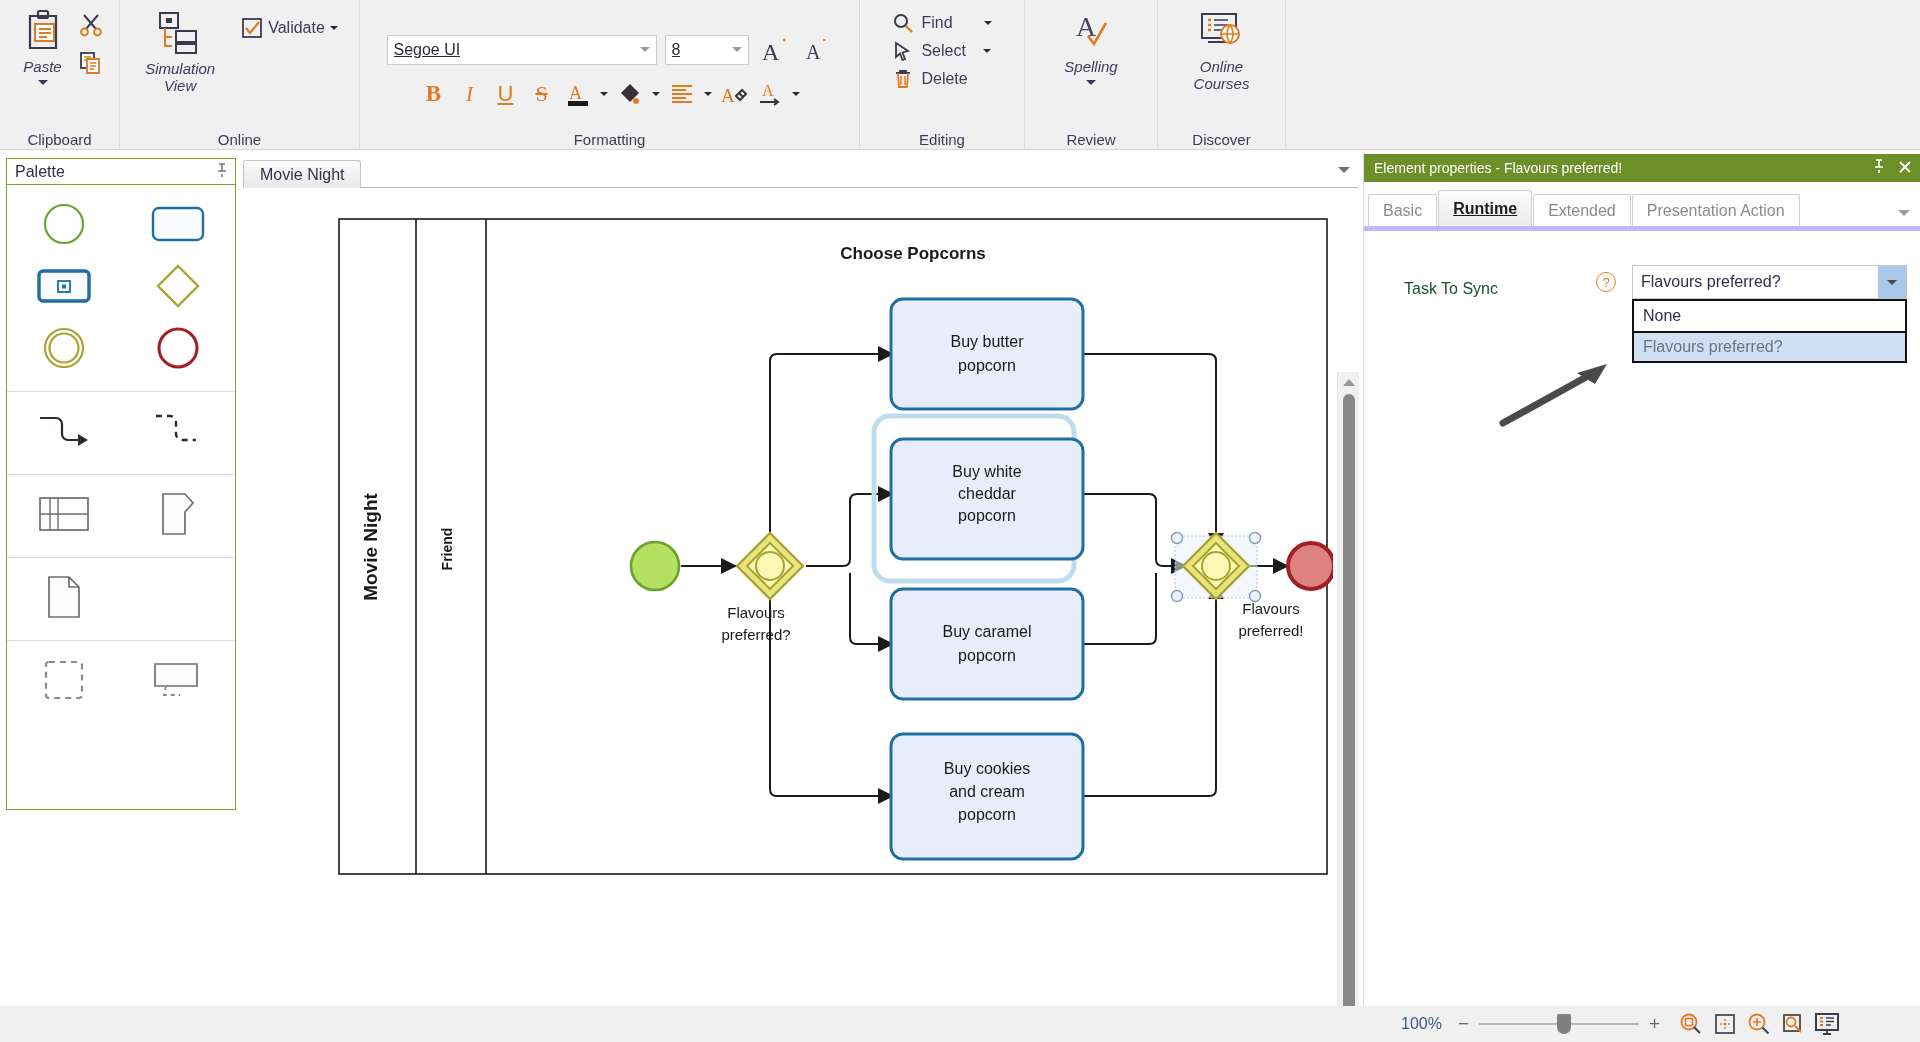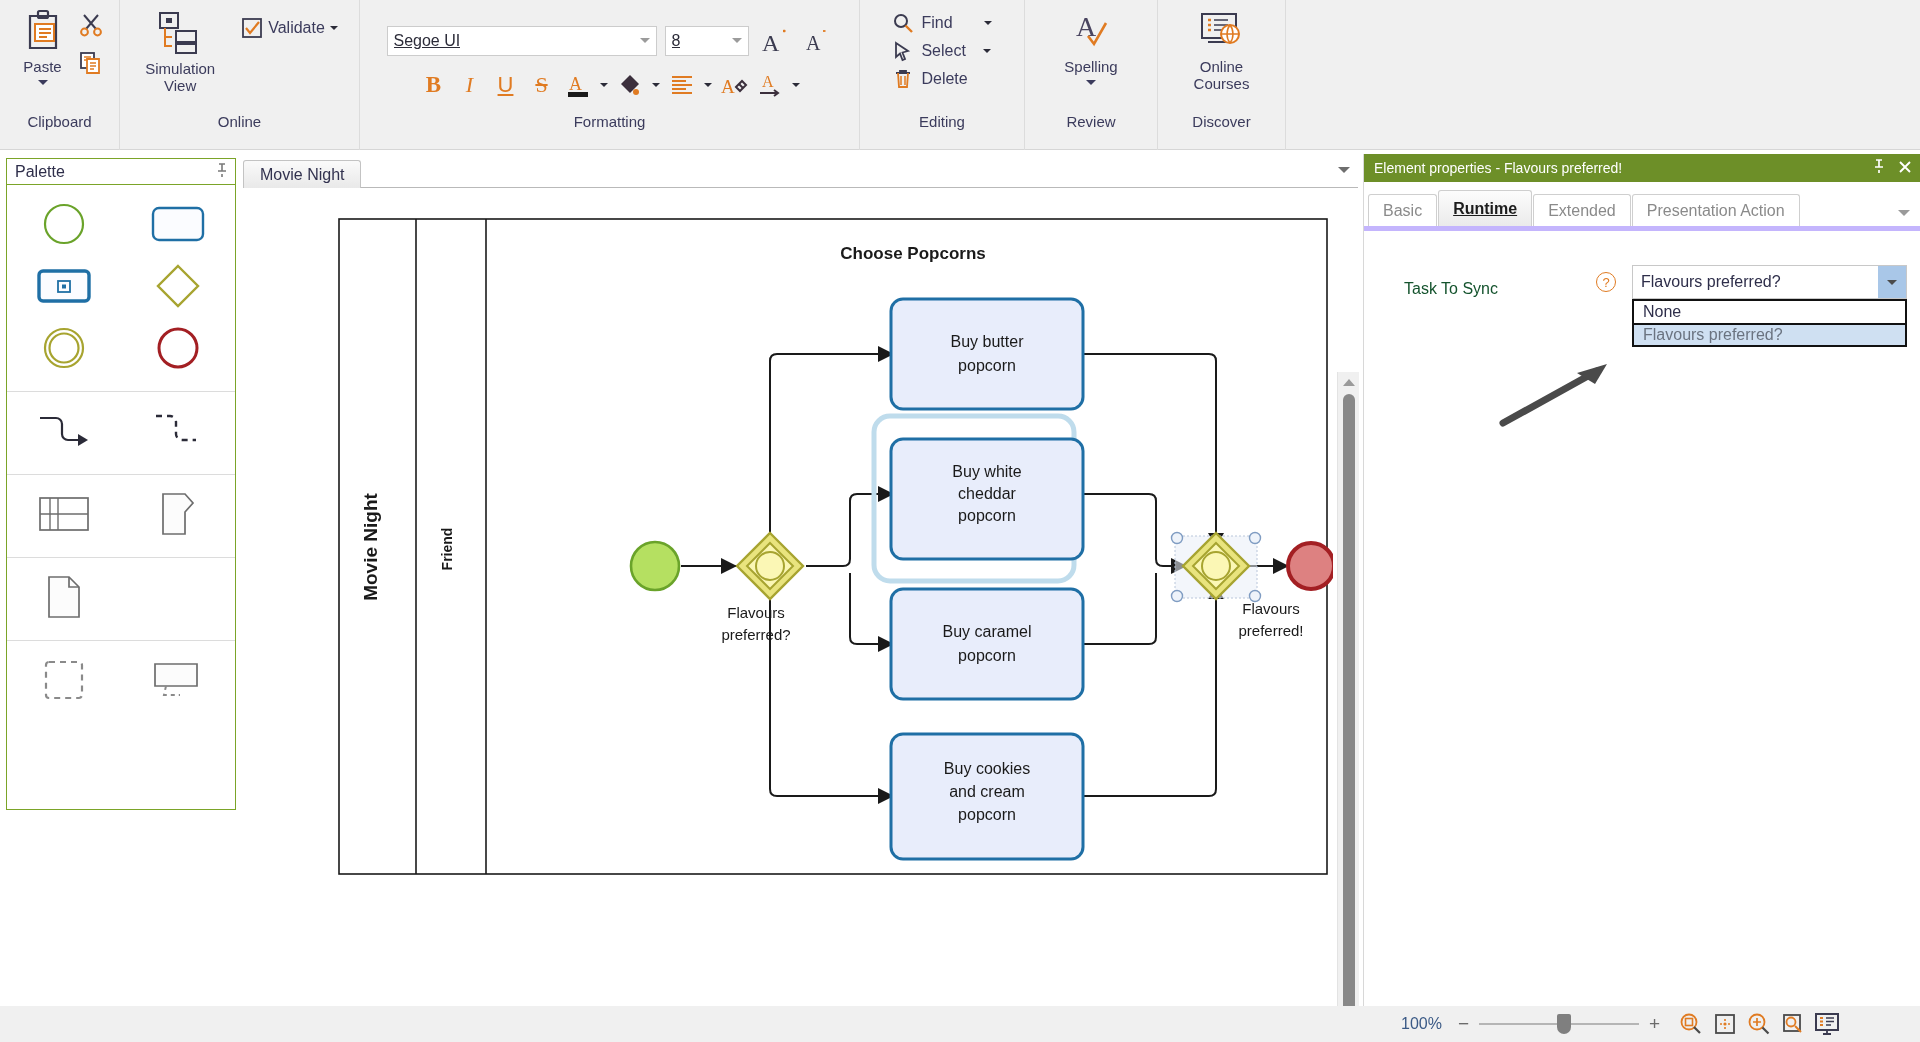--- a/index.html
+++ b/index.html
@@ -23,27 +23,27 @@
   .rib-group {
     position: relative;
     display: flex; flex-direction: column; align-items: center;
     padding: 4px 8px 0 8px;
     border-right: 1px solid #dcdcdc;
     height: 150px;
   }
   .rib-group-body { flex: 1 1 auto; display: flex; align-items: flex-start; justify-content: center; width: 100%; }
   .rib-group-title {
     font-size: 15px; color: #3b3b5c; text-align: center;
-    padding-bottom: 20px; width: 100%;
+    padding-bottom: 2px; width: 100%;
   }
   .big-btn {
     display: flex; flex-direction: column; align-items: center; justify-content: flex-start;
     padding: 6px 10px 0 10px; cursor: default; min-width: 62px;
   }
-  .big-btn .lbl { font-size: 15px; color: #3b3b5c; text-align: center; line-height: 1.15; margin-top: 6px; }
+  .big-btn .lbl { font-size: 15px; color: #3b3b5c; text-align: center; line-height: 1.15; margin-top: 6px; font-style: italic; }
   .caret-d { width: 0; height: 0; border-left: 5px solid transparent; border-right: 5px solid transparent; border-top: 5px solid #3b3b5c; margin-top: 5px; }
   .caret-s { width: 0; height: 0; border-left: 4px solid transparent; border-right: 4px solid transparent; border-top: 4px solid #2b2b38; display:inline-block; }
   .small-btn { display: inline-flex; align-items: center; gap: 5px; padding: 3px 6px; cursor: default; font-size: 16px; color: #3b3b5c; }
   .icobox { display: inline-flex; align-items: center; justify-content: center; }
 
   
   .fmt-row1 { display: flex; align-items: center; gap: 8px; margin-top: 8px; }
   .fmt-row2 { display: flex; align-items: center; gap: 2px; margin-top: 10px; }
   .combo {
     display: flex; align-items: center; justify-content: space-between;
@@ -118,21 +118,21 @@
   .help-icon {
     width:20px;height:20px;border:1.5px solid #E07B22;border-radius:50%;
     display:flex;align-items:center;justify-content:center;font-size:13px;color:#E07B22;margin:0 16px 0 12px;
   }
   .sel-wrap { position:relative; width:275px; }
   .sel-box { display:flex; align-items:stretch; height:34px; border:1px solid #c8c8c8; background:#fff;}
   .sel-val { flex:1; display:flex;align-items:center;padding-left:8px;font-size:16px;color:#2e2e4a;}
   .sel-arrow { width:28px; background:#a9c7e8; display:flex;align-items:center;justify-content:center;}
   .sel-arrow i { width:0;height:0;border-left:5px solid transparent;border-right:5px solid transparent;border-top:5px solid #4b4b4b;}
   .sel-list { position:absolute; left:0; top:34px; width:275px; border:2px solid #111; background:#fff; }
-  .sel-opt { height:22px; display:flex;align-items:center;padding-left:9px;font-size:16px;color:#2e2e4a;}
+  .sel-opt { height:30px; display:flex;align-items:center;padding-left:9px;font-size:16px;color:#2e2e4a;}
   .sel-opt.hi { background:#cfe0f2; border-top:2px solid #111; color:#6a7380; }
 
   .annot-arrow { position:absolute; left:1498px; top:352px; }
 
   
   .status { position:absolute; left:1363px; top:1006px; width:557px; height:36px; background:#f0f0f0; display:flex; align-items:center; }
   .zoom-pct { font-size:16px; color:#3b5a86; margin-left:38px; }
   .zminus { margin-left:16px; color:#6b6b6b; font-size:19px;}
   .ztrack { position:relative; width:160px; height:2px; background:#b5b5b5; margin:0 10px;}
   .zthumb { position:absolute; left:78px; top:-9px; width:14px; height:20px; background:#7f7f7f; border-radius:2px 2px 7px 7px;}

